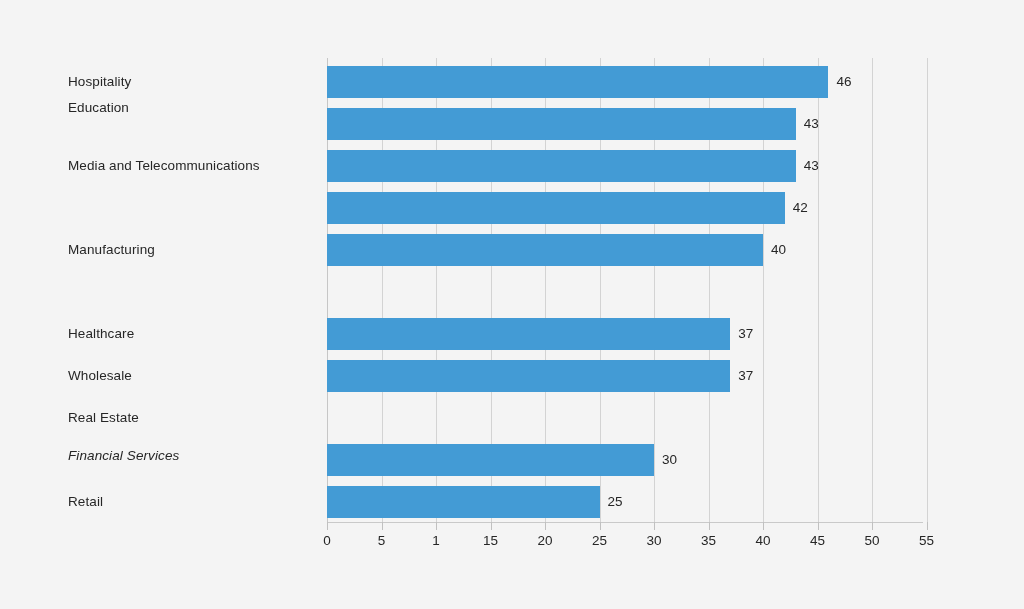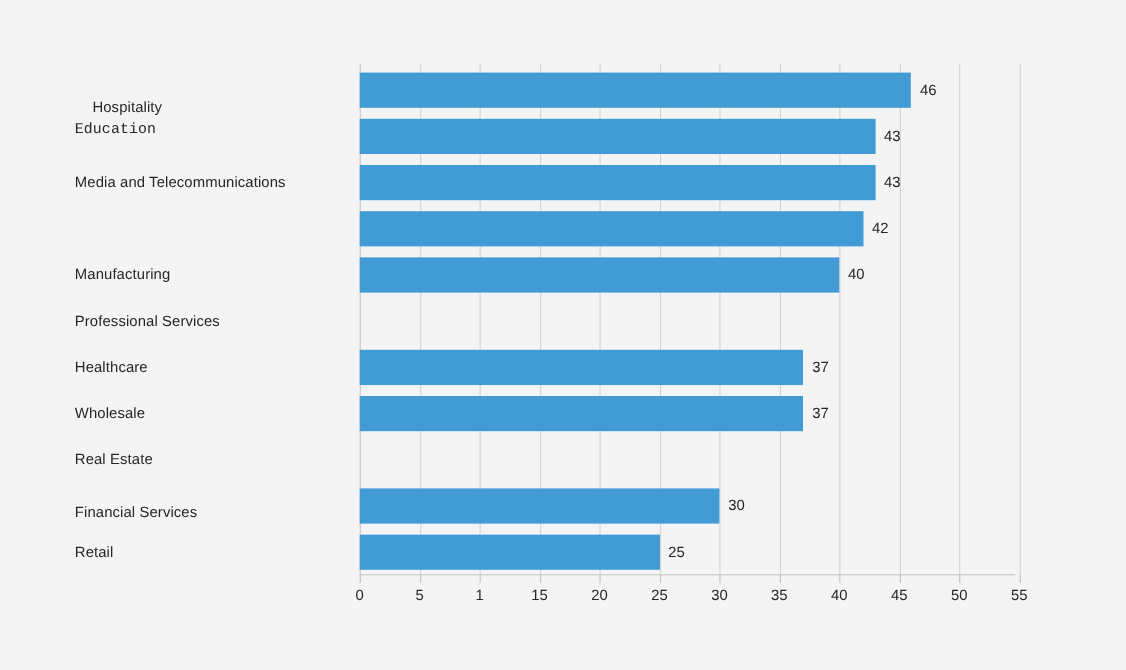--- a/index.html
+++ b/index.html
@@ -113,29 +113,28 @@
     width: 40px;
     margin-left: -20px;
   }
 </style>
 </head>
 <body>
 
 <div id="chart-root">
 
   <div id="label-column">
-      <div class="cat-label" style="top: 24px; margin-left: 16px;">Hospitality</div>
-      <div class="cat-label" style="top: 45px; font-family: Liberation Mono, monospace;">Education</div>
+      <div class="cat-label" style="top: 8px;">Hospitality</div>
+      <div class="cat-label" style="top: 34px;">Education</div>
       <div class="cat-label" style="top: 92px;">Media and Telecommunications</div>
       <div class="cat-label" style="top: 176px;">Manufacturing</div>
-      <div class="cat-label" style="top: 218px;">Professional Services</div>
       <div class="cat-label" style="top: 260px;">Healthcare</div>
       <div class="cat-label" style="top: 302px;">Wholesale</div>
       <div class="cat-label" style="top: 344px;">Real Estate</div>
-      <div class="cat-label" style="top: 392px;">Financial Services</div>
+      <div class="cat-label" style="top: 382px; font-style: italic;">Financial Services</div>
       <div class="cat-label" style="top: 428px;">Retail</div>
     </div>
 
   <div id="plot-area">
       <div class="gridline baseline" style="left: 0px;"></div>
       <div class="gridline" style="left: 54.5px;"></div>
       <div class="gridline" style="left: 109px;"></div>
       <div class="gridline" style="left: 163.5px;"></div>
       <div class="gridline" style="left: 218px;"></div>
       <div class="gridline" style="left: 272.5px;"></div>

